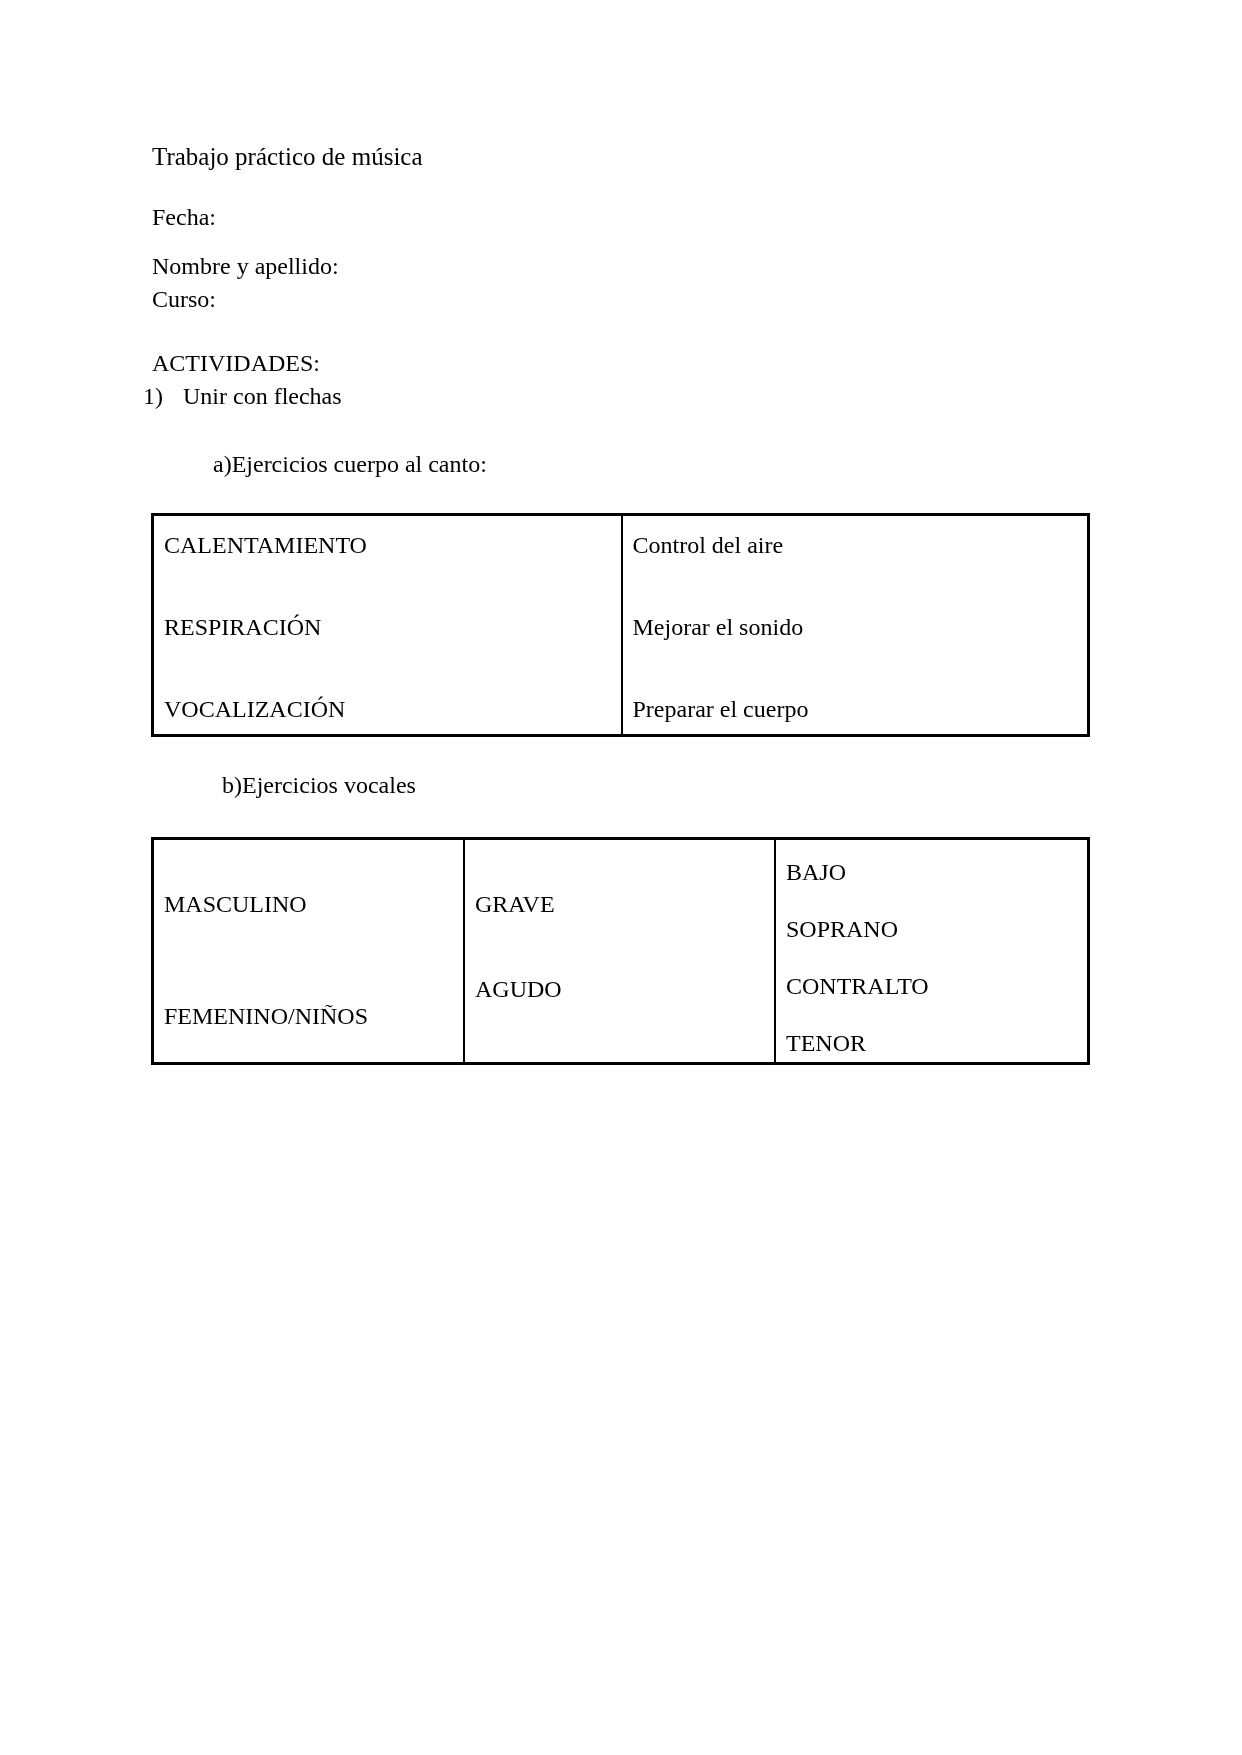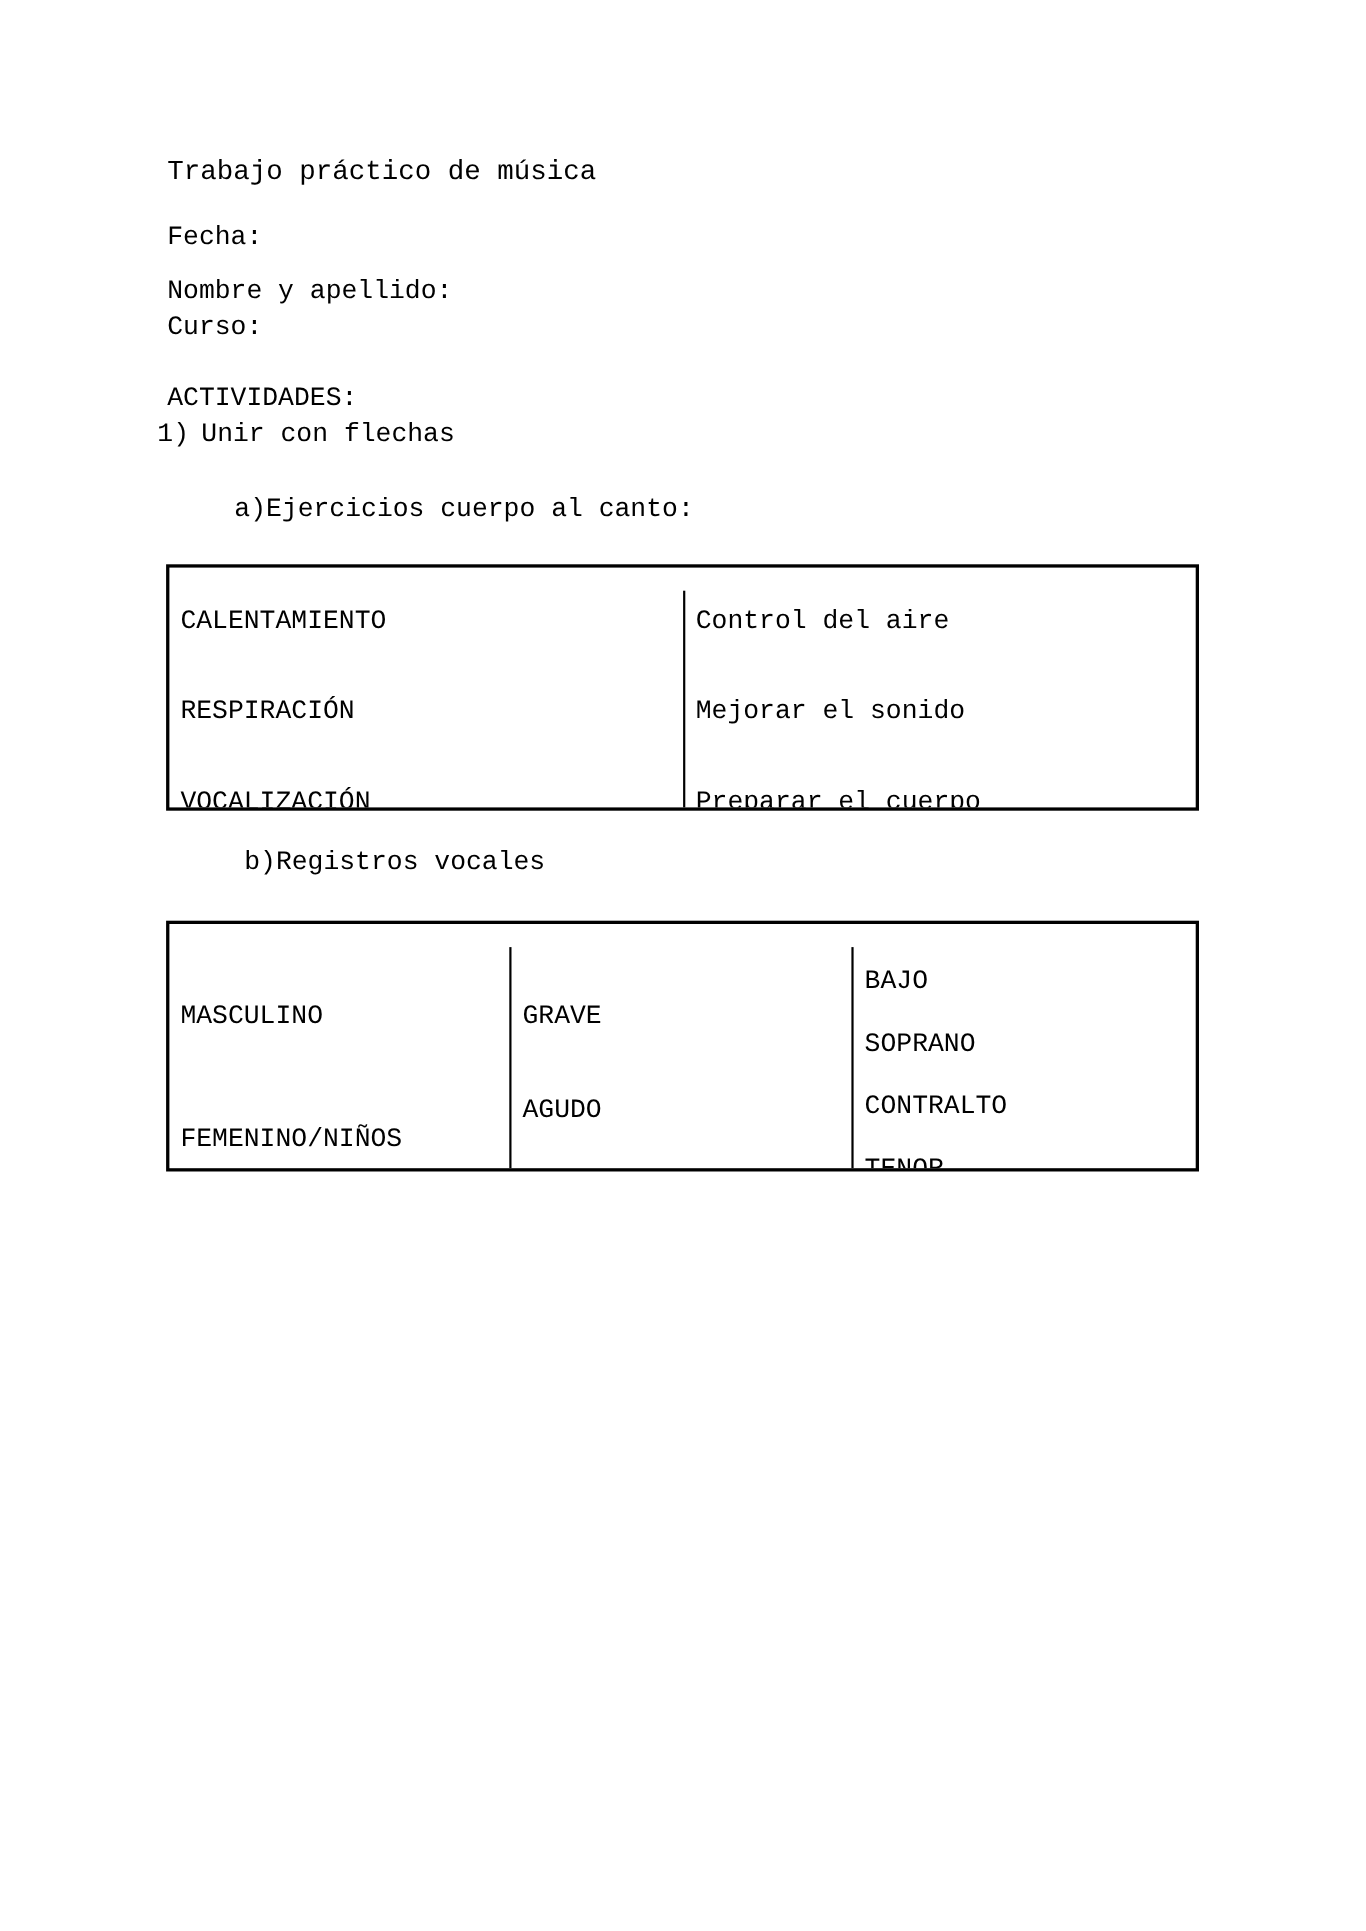--- a/index.html
+++ b/index.html
@@ -6,21 +6,21 @@
     margin: 0;
     padding: 0;
     background: #ffffff;
   }
   .page {
     position: relative;
     width: 1242px;
     height: 1308px;
     background: #ffffff;
     color: #000000;
-    font-family: Liberation Mono, monospace;
+    font-family: Liberation Serif, serif;
     font-size: 24px;
     line-height: 30px;
     overflow: hidden;
   }
   .abs { position: absolute; }
 
   .doc-title {
     left: 152px;
     top: 142px;
     font-size: 25px;
@@ -53,21 +53,20 @@
   .table-b {
     left: 151px;
     top: 837px;
     width: 939px;
     height: 228px;
   }
   .match-table .cell {
     box-sizing: border-box;
     padding: 15px 10px 0 10px;
     overflow: hidden;
-    margin-top: 21px;
   }
   .match-table .cell + .cell {
     border-left: 2px solid #000000;
   }
   .match-table p {
     margin: 0;
     line-height: 28px;
     white-space: nowrap;
   }
 
@@ -111,21 +110,21 @@
       <p>RESPIRACIÓN</p>
       <p>VOCALIZACIÓN</p>
     </div>
     <div class="cell">
       <p>Control del aire</p>
       <p>Mejorar el sonido</p>
       <p>Preparar el cuerpo</p>
     </div>
   </div>
 
-  <div class="abs section-b">b)Registros vocales</div>
+  <div class="abs section-b">b)Ejercicios vocales</div>
 
   <div class="abs match-table table-b">
     <div class="cell col1">
       <p>MASCULINO</p>
       <p>FEMENINO/NIÑOS</p>
     </div>
     <div class="cell col3">
       <p>GRAVE</p>
       <p>AGUDO</p>
     </div>

